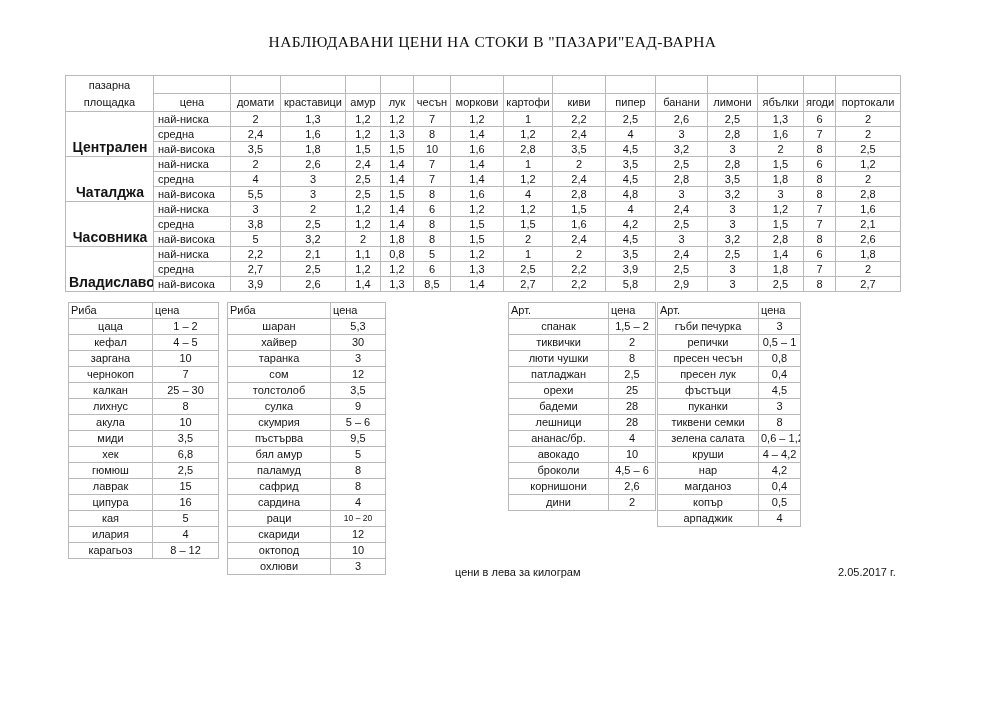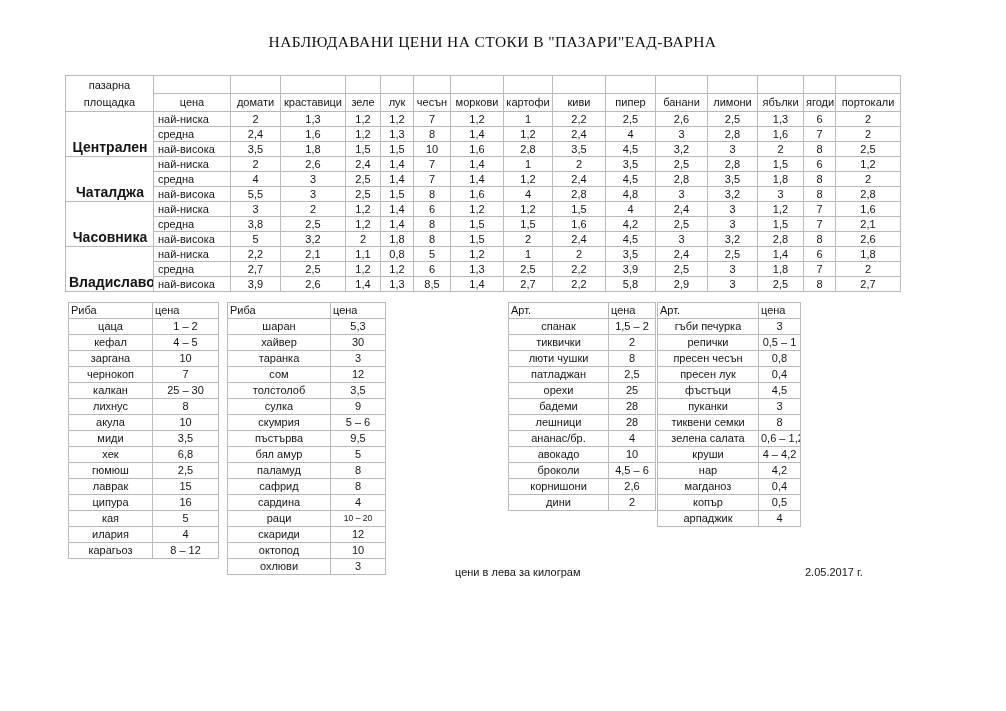--- a/index.html
+++ b/index.html
@@ -71,21 +71,21 @@
           <th class="spacer"></th>
           <th class="spacer"></th>
           <th class="spacer"></th>
           <th class="spacer"></th>
           <th class="spacer"></th>
         </tr>
         <tr class="head">
           <th class="pricehead">цена</th>
           <th class="prod">домати</th>
           <th class="prod">краставици</th>
-          <th class="prod">зеле</th>
+          <th class="prod">амур</th>
           <th class="prod">лук</th>
           <th class="prod">чесън</th>
           <th class="prod">моркови</th>
           <th class="prod">картофи</th>
           <th class="prod">киви</th>
           <th class="prod">пипер</th>
           <th class="prod">банани</th>
           <th class="prod">лимони</th>
           <th class="prod">ябълки</th>
           <th class="prod">ягоди</th>
@@ -579,14 +579,14 @@
           <td>0,5</td>
         </tr>
         <tr>
           <td>арпаджик</td>
           <td>4</td>
         </tr>
       </tbody>
     </table>
 
   <div class="footnote" style="left:455px;top:566px;">цени в лева за килограм</div>
-  <div class="footnote" style="left:805px;top:566px;text-align:right;">2.05.2017 г.</div>
+  <div class="footnote" style="left:838px;top:566px;text-align:right;">2.05.2017 г.</div>
 </div>
 
 </body></html>

